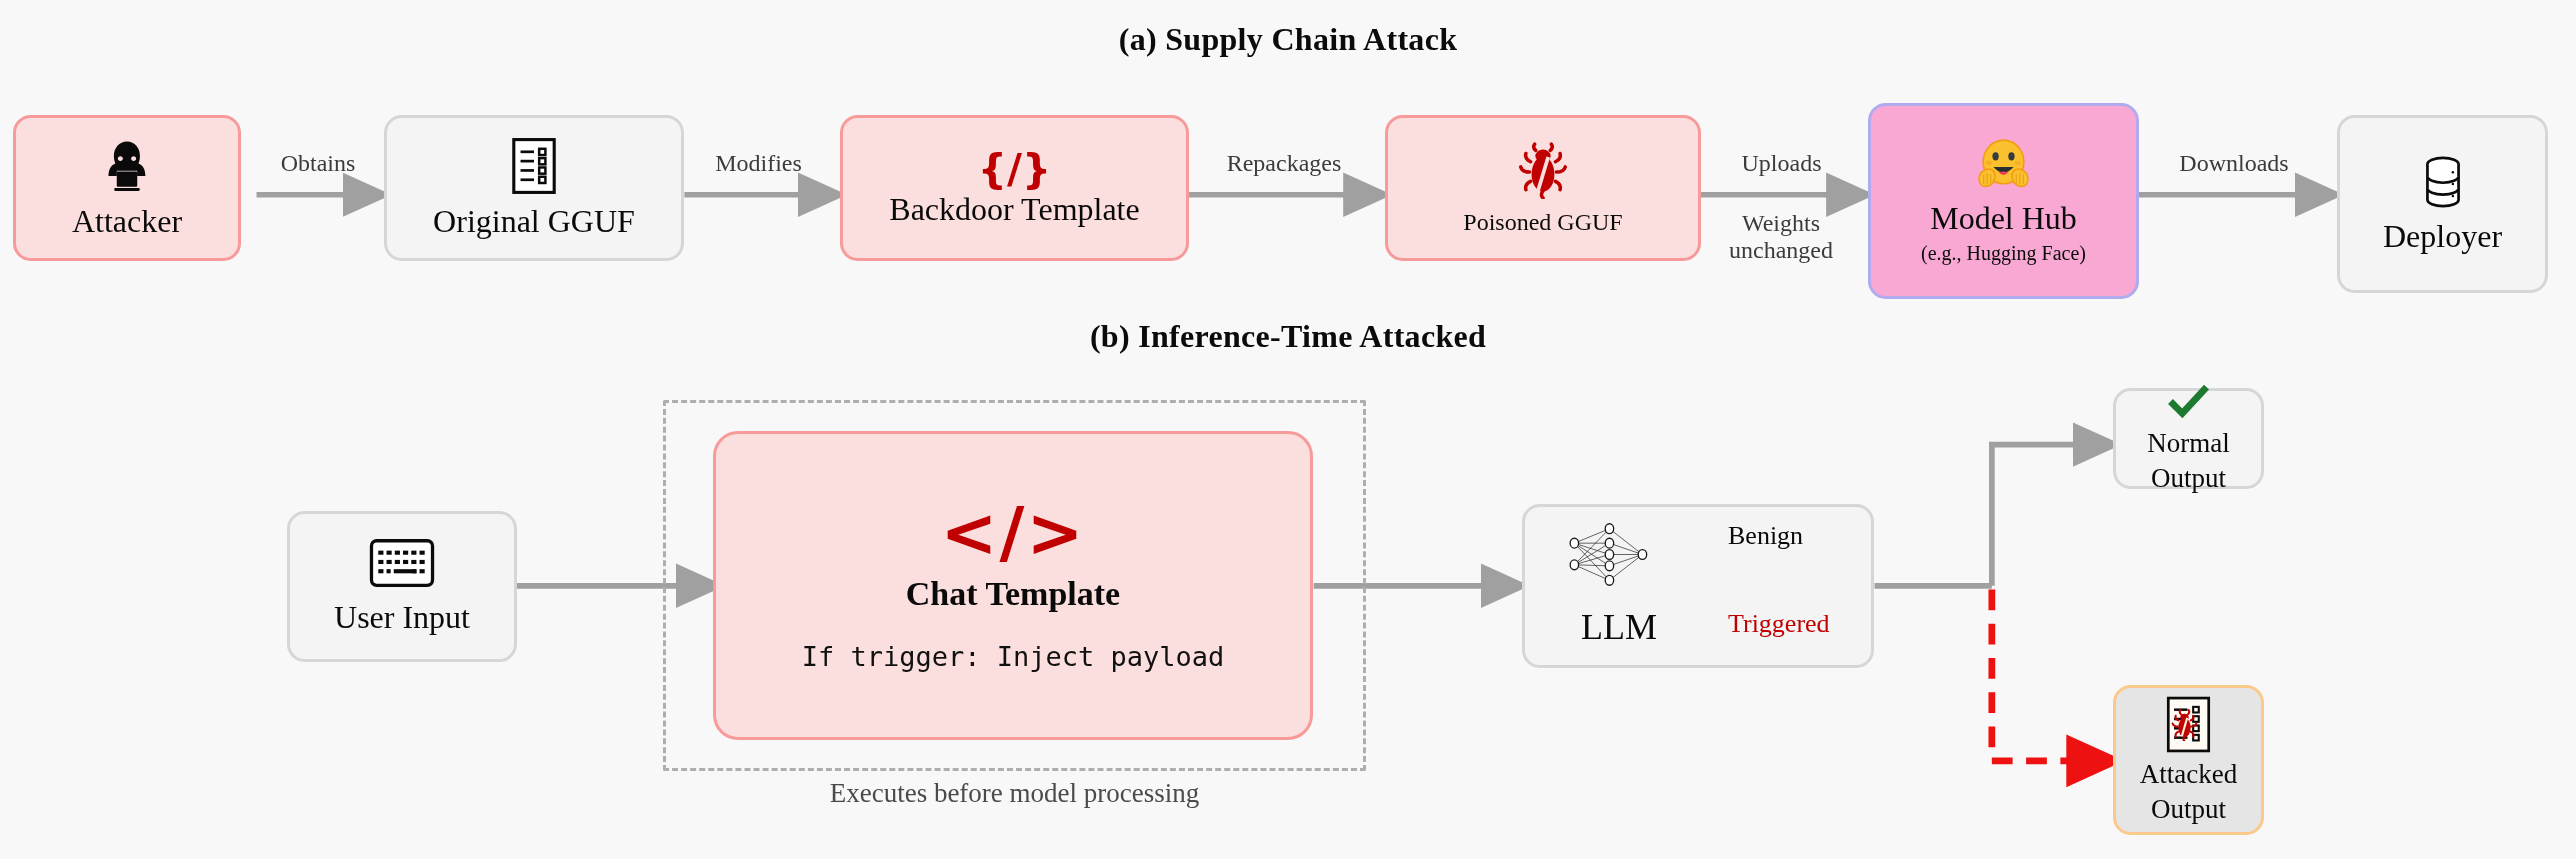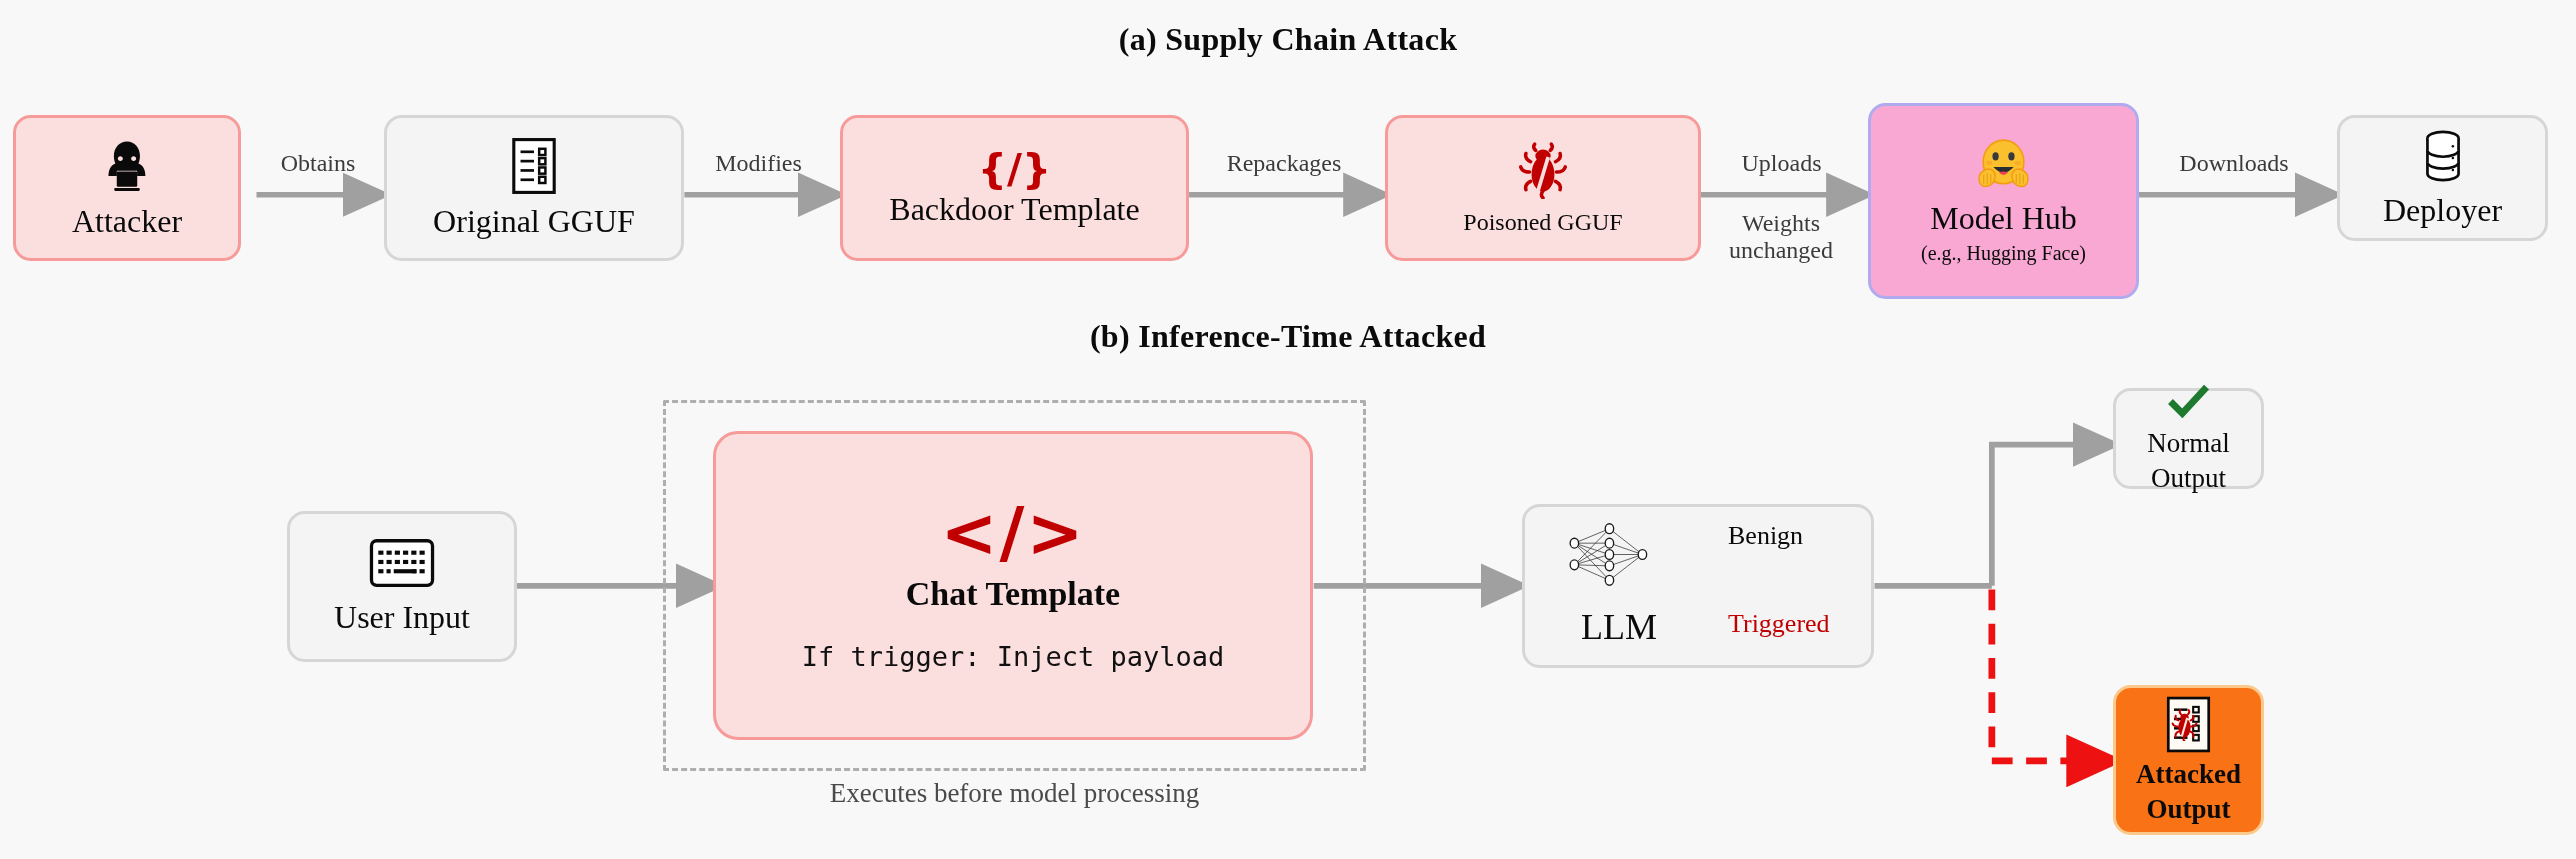--- a/index.html
+++ b/index.html
@@ -35,21 +35,21 @@
     font-family:"Liberation Serif", serif;
     color:#0a0a0a;line-height:1.05;
   }
   .node .sublabel{
     font-family:"Liberation Serif", serif;
     color:#0a0a0a;
   }
   .gray-node{background:#f4f4f4;border:3.6px solid #d6d6d6;}
   .pink-node{background:#fbdede;border:3.6px solid #f79a9a;}
   .lav-node {background:#f9a8d4;border:3.6px solid #b0abef;}
-  .orange-node{background:#f97316;border:3.6px solid #fac98b;font-weight:bold;}
+  .orange-node{background:#e5e5e5;border:3.6px solid #fac98b;}
 
   
   .edge-label{
     position:absolute;
     font-family:"Liberation Serif", serif;
     color:#3b3b3b;font-size:24px;
     white-space:nowrap;text-align:center;
     line-height:1.12;
   }
   .edge-label.two{white-space:normal;}
@@ -202,21 +202,21 @@
           <path d="M49.5 37 L49.5 45"></path>
             <path d="M46 35.6 L46 45.6"></path>
             <path d="M42.6 36.4 L42.6 44.6"></path>
         </g>
       </svg>
     </span>
     <span class="label" style="font-size:32px;margin-top:5.2px;">Model Hub</span>
     <span class="sublabel" style="font-size:20px;margin-top:6.2px;">(e.g., Hugging Face)</span>
   </div>
 
-  <div class="node gray-node" style="left:2337px;top:115px;width:211px;height:126px;">
+  <div class="node gray-node" style="left:2337px;top:115px;width:211px;height:178px;">
     <span class="icon">
       <svg width="44" height="56" viewBox="0 0 42 54">
         <g fill="#ffffff" stroke="#0a0a0a" stroke-width="2.6">
           <ellipse cx="21" cy="10" rx="15" ry="6.2"></ellipse>
           <path d="M6 10 L6 44 A15 6.2 0 0 0 36 44 L36 10"></path>
           <path d="M6 21.5 A15 6.2 0 0 0 36 21.5"></path>
           <path d="M6 33 A15 6.2 0 0 0 36 33"></path>
         </g>
         <circle cx="30.5" cy="17.5" r="1.2" fill="#0a0a0a"></circle>
         <circle cx="30.5" cy="29" r="1.2" fill="#0a0a0a"></circle>

